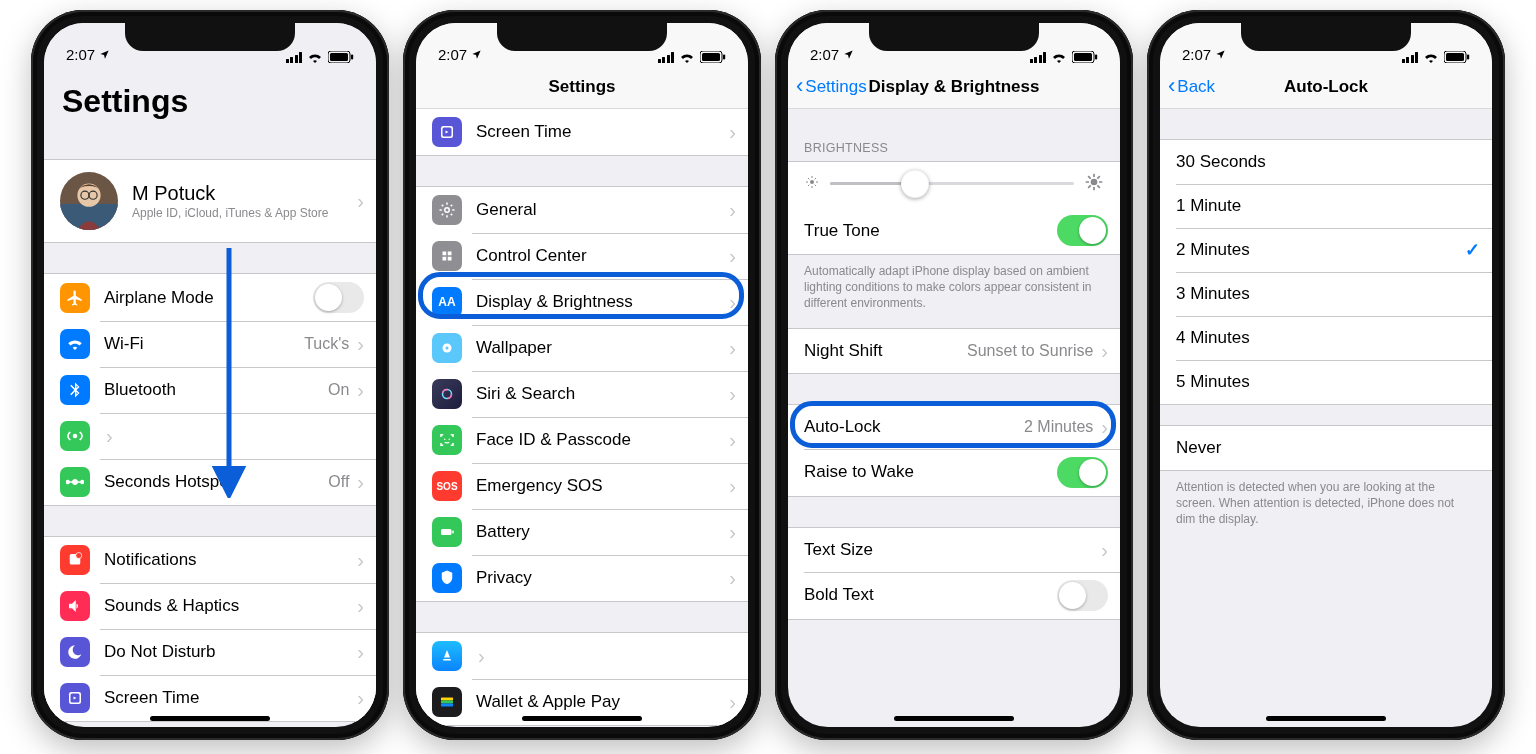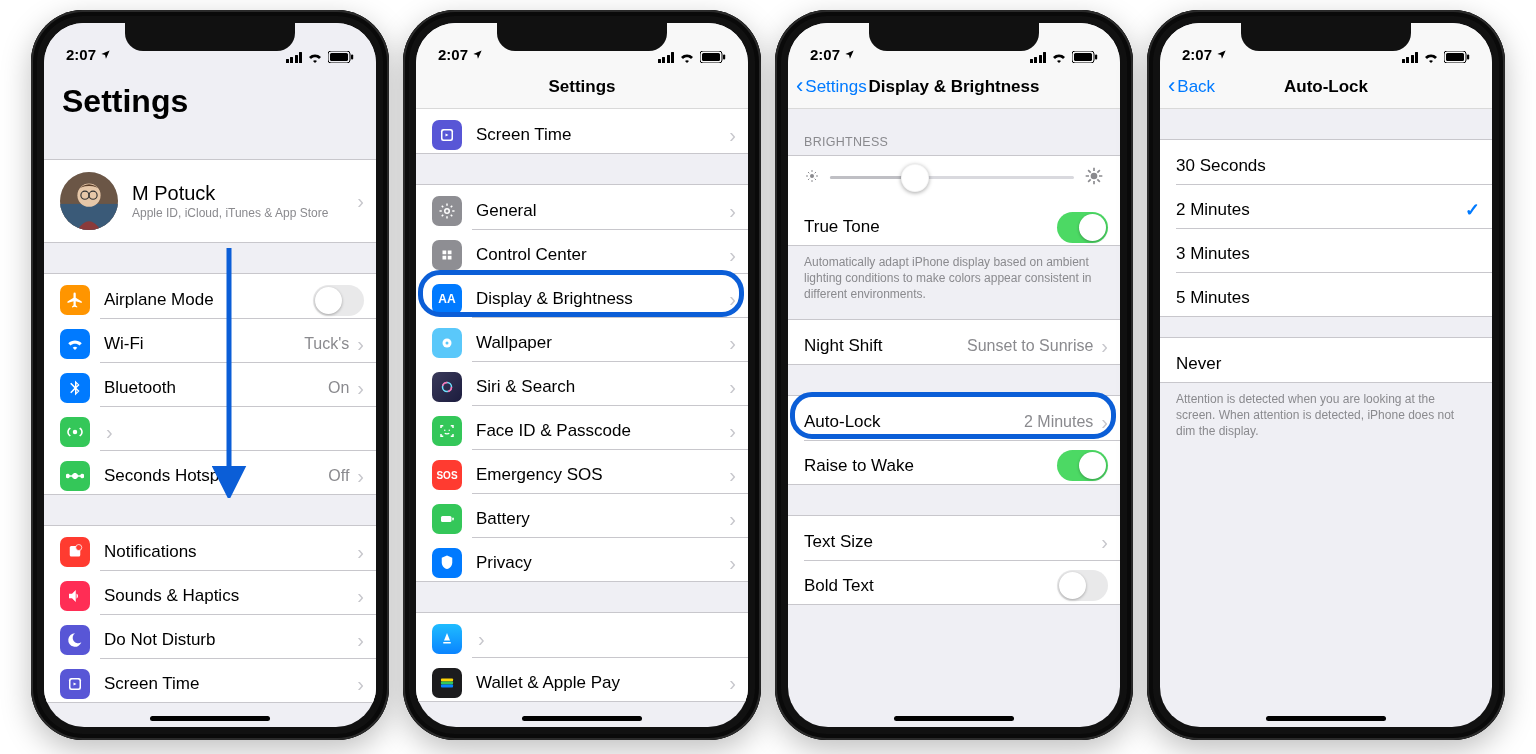--- a/index.html
+++ b/index.html
@@ -66,21 +66,21 @@
     transform: translateX(-50%);
     width: 120px; height: 5px;
     background: #000; border-radius: 3px; z-index: 40;
   }
   
   .statusbar {
     height: 42px;
     display: flex; align-items: flex-end;
     justify-content: space-between;
     padding: 0 22px 2px;
-    font-weight: 700; font-size: 15px;
+    font-weight: 400; font-size: 15px;
     background: var(--ios-bg);
     text-align: center;
   }
   .sb-left { display: flex; align-items: center; gap: 4px; }
   .sb-right { display: flex; align-items: center; gap: 5px; }
   .sig { display: inline-flex; align-items: flex-end; gap: 1.5px; height: 11px; }
   .sig span { display:inline-block; width:3px; background:#000; border-radius:.5px; }
   .sig span:nth-child(1){height:4px}.sig span:nth-child(2){height:6px}
   .sig span:nth-child(3){height:8px}.sig span:nth-child(4){height:11px}
   .wifi-ic, .loc-ic, .batt { display:inline-flex; }
@@ -109,21 +109,21 @@
   .scroll { position:absolute; left:0; right:0; bottom:0; overflow:hidden; }
   
   .group { background:#fff; border-top:1px solid var(--ios-sep); border-bottom:1px solid var(--ios-sep); }
   .spacer-sm { height: 18px; }
   .spacer-md { height: 30px; }
   .header-label { padding: 8px 16px 6px; font-size: 12.5px; color: var(--ios-gray); text-transform: uppercase; letter-spacing: .3px; }
   .footnote { padding: 8px 16px 4px; font-size: 12px; color: var(--ios-gray); line-height: 1.35; }
   .cell {
     position: relative;
     display:flex; align-items:center;
-    min-height:44px; padding: 8px 12px 0 16px;
+    min-height:44px; padding: 8px 12px 8px 16px;
     background:#fff;
   }
   .cell + .cell::before {
     content:""; position:absolute; top:0; right:0; height:1px;
     background: var(--ios-sep);
   }
   .cell.icon + .cell.icon::before { left: 56px; }
   .cell:not(.icon) + .cell:not(.icon)::before { left: 16px; }
   .appicon {
     width:30px; height:30px; border-radius:7px; margin-right:14px;
@@ -560,21 +560,21 @@
         </div>
         <div class="navbar">
           <div class="back">
               <span class="chv">‹</span>
               <span>Settings</span>
             </div>
           <span>Display &amp; Brightness</span>
         </div>
 
         <div class="scroll" style="top:86px;">
-          <div class="header-label" style="margin-top:18px">BRIGHTNESS</div>
+          <div class="header-label" style="margin-top:24px">BRIGHTNESS</div>
           <div class="group">
             <div class="slider-row">
               <span class="sun"><svg width="16" height="16" viewBox="0 0 24 24">
                     <circle cx="12" cy="12" r="3" fill="#8a8a8e"></circle>
                     <g stroke="#8a8a8e" stroke-width="1.5">
                       <line x1="12" y1="3" x2="12" y2="6"></line>
                       <line x1="12" y1="18" x2="12" y2="21"></line>
                       <line x1="3" y1="12" x2="6" y2="12"></line>
                       <line x1="18" y1="12" x2="21" y2="12"></line>
                       <line x1="6" y1="6" x2="8" y2="8"></line>
@@ -696,25 +696,31 @@
           <span>Auto-Lock</span>
         </div>
 
         <div class="scroll" style="top:86px;">
           <div class="spacer-md"></div>
           <div class="group">
             <div class="cell">
                 <span class="lbl">30 Seconds</span>
               </div>
             <div class="cell">
+                <span class="lbl">1 Minute</span>
+              </div>
+            <div class="cell">
                 <span class="lbl">2 Minutes</span>
                 <span class="check">✓</span>
               </div>
             <div class="cell">
                 <span class="lbl">3 Minutes</span>
+              </div>
+            <div class="cell">
+                <span class="lbl">4 Minutes</span>
               </div>
             <div class="cell">
                 <span class="lbl">5 Minutes</span>
               </div>
           </div>
           <div style="height:20px"></div>
           <div class="group">
             <div class="cell">
                 <span class="lbl">Never</span>
               </div>

